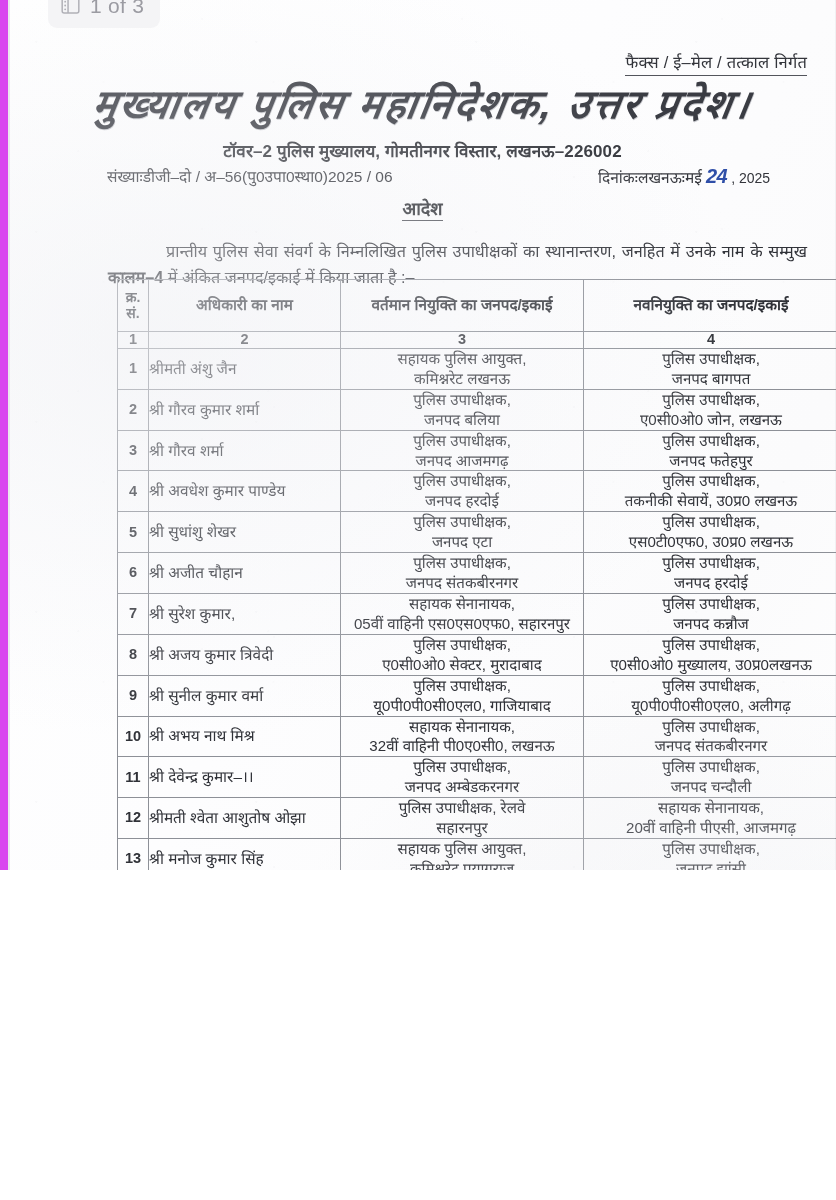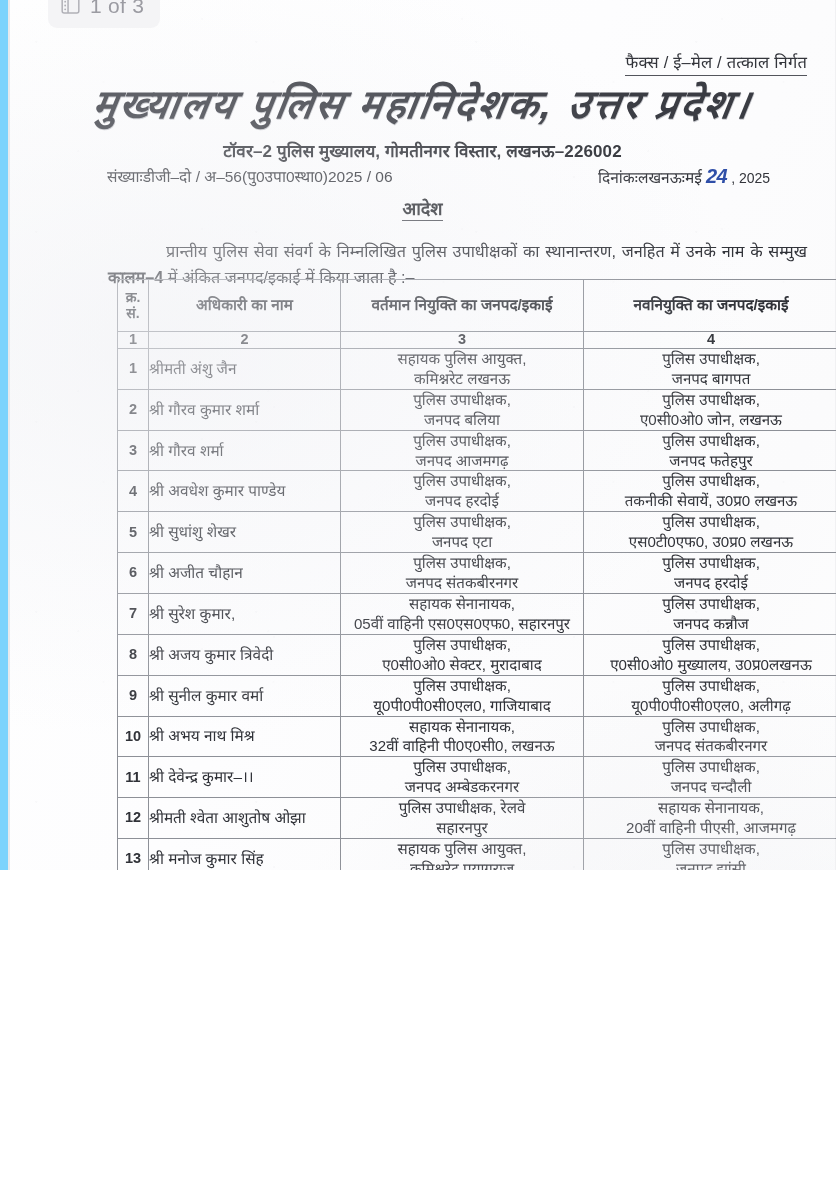--- a/index.html
+++ b/index.html
@@ -11,21 +11,21 @@
   body {
     font-family: "Liberation Sans", "DejaVu Sans", sans-serif;
   }
 
   
   .scan-root {
     position: relative;
     width: 836px;
     height: 870px;
     overflow: hidden;
-    background: #7dd3fc;
+    background: #d946ef;
   }
 
   
   .paper {
     position: absolute;
     left: 8px;
     top: 0;
     width: 828px;
     height: 1140px;
     background:

